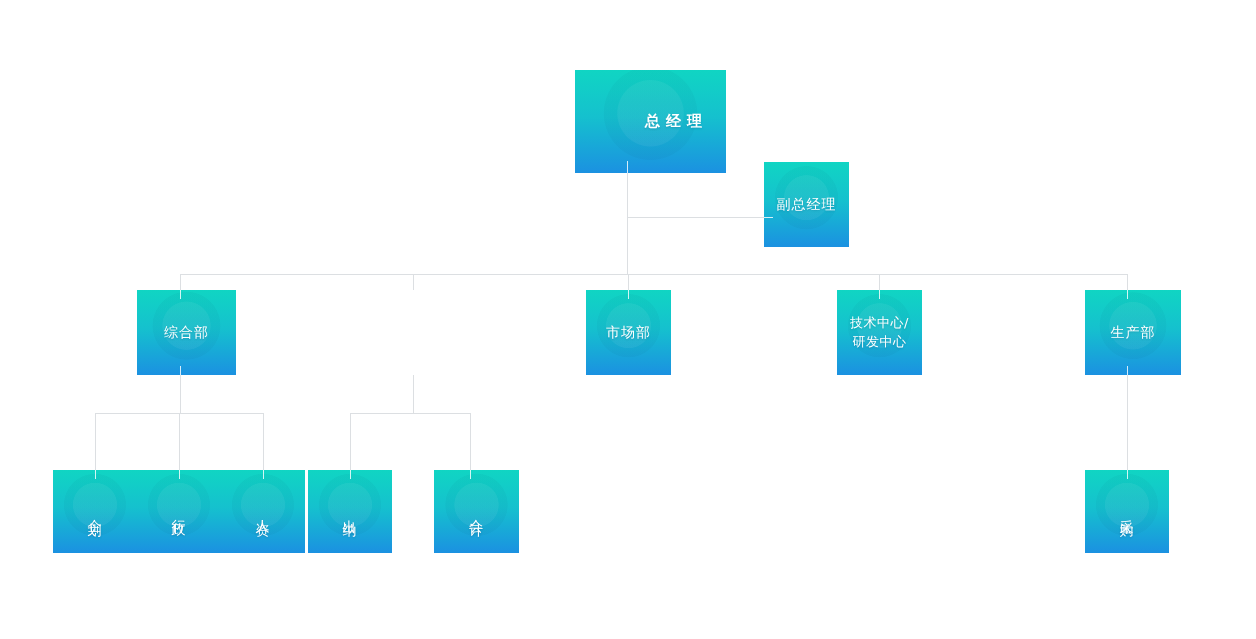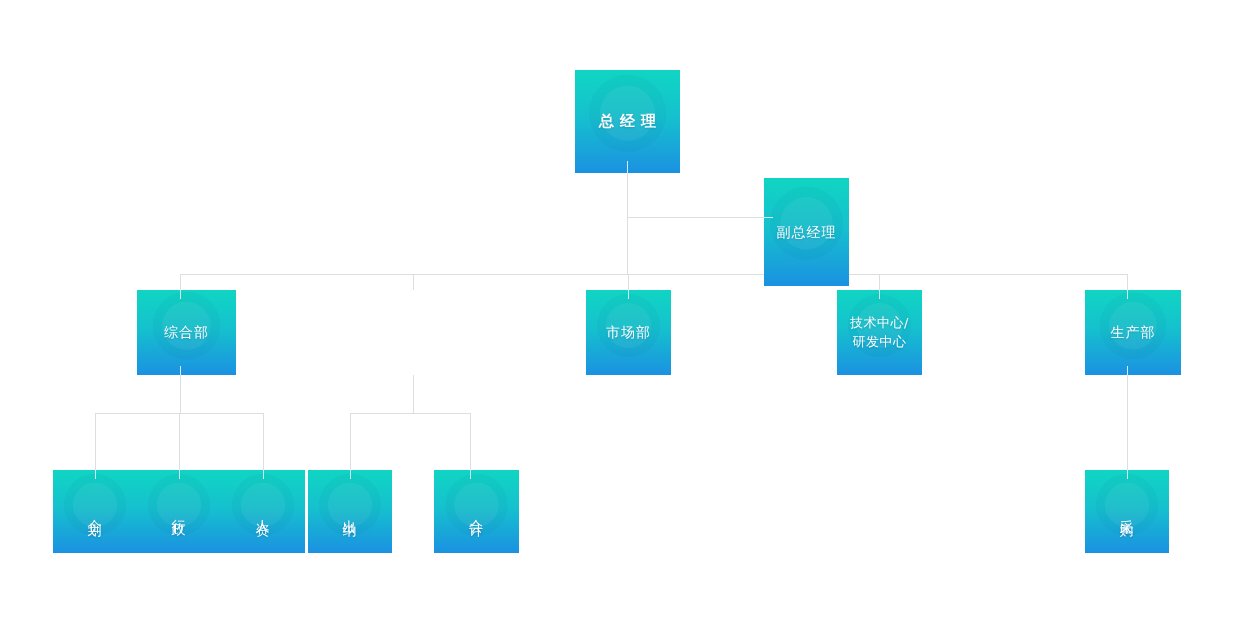--- a/index.html
+++ b/index.html
@@ -28,21 +28,21 @@
       radial-gradient(circle at 50% 42%, rgba(255,255,255,.055) 0 34%, rgba(255,255,255,0) 35%),
       radial-gradient(circle at 50% 42%, rgba(0,60,90,.045) 0 48%, rgba(0,60,90,0) 49%),
       linear-gradient(180deg,#10d5c3 0%,#15c1ce 45%,#1b91e1 100%);
   }
   .node span{
     white-space:pre-line;
     line-height:1.45;
     text-shadow:0 1px 2px rgba(0,40,80,.18);
   }
   .node.root{
-    font-size:15px;font-weight:bold;letter-spacing:6px;
+    font-size:15px;font-weight:bold;letter-spacing:6px;padding-left:46px;
   }
   .node.root span{padding-left:6px;} 
   .node.two-line{font-size:13px;letter-spacing:0.5px;}
   .node.vertical span{
     writing-mode:vertical-rl;
     text-orientation:upright;
     letter-spacing:4px;
     line-height:1;
   }
 </style>
@@ -87,21 +87,21 @@
   <div class="dash v" style="left:179px;top:470px;height:9px"></div>
   <div class="dash v" style="left:263px;top:470px;height:9px"></div>
   <div class="dash v" style="left:350px;top:470px;height:9px"></div>
   <div class="dash v" style="left:470px;top:470px;height:9px"></div>
   <div class="dash v" style="left:1127px;top:470px;height:9px"></div>
 
   <div class="node root" style="left:575px;top:70px;width:105px;height:103px">
     <span>总经理</span>
   </div>
 
-  <div class="node" style="left:764px;top:178px;width:85px;height:108px">
+  <div class="node" style="left:764px;top:162px;width:85px;height:85px">
     <span>副总经理</span>
   </div>
 
   <div class="node" style="left:137px;top:290px;width:99px;height:85px">
     <span>综合部</span>
   </div>
 
 
   <div class="node" style="left:586px;top:290px;width:85px;height:85px">
     <span>市场部</span>

